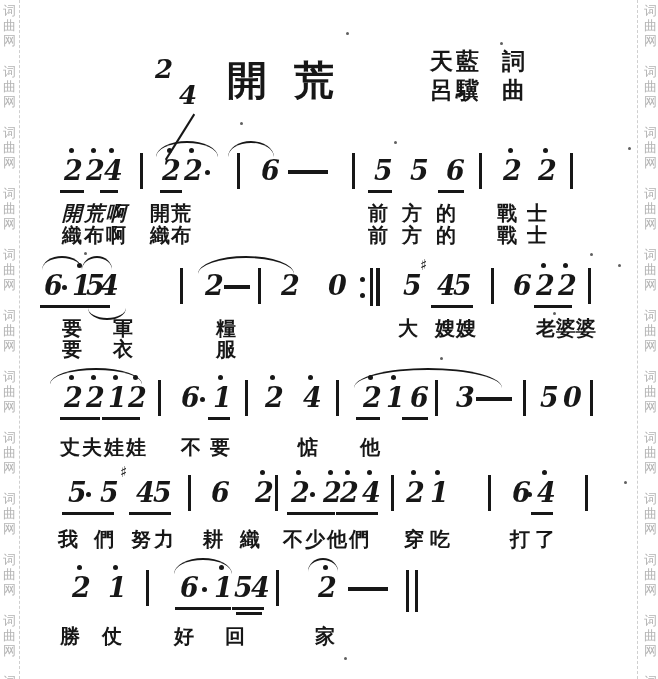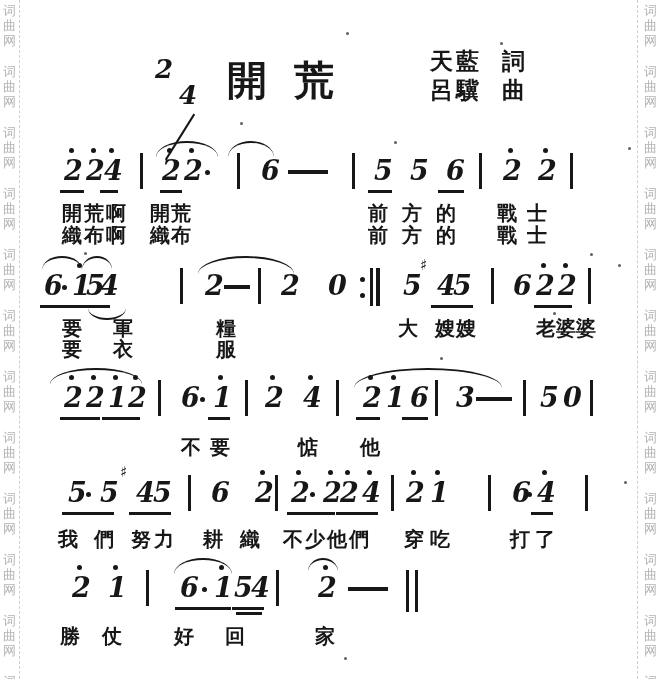--- a/index.html
+++ b/index.html
@@ -163,21 +163,21 @@
     <div class="note" style="left: 538px; top: 157px;">2</div>
     <div class="odot" style="left: 543px; top: 148px;"></div>
     <div class="bar" style="left: 570px; top: 153px;"></div>
     <div class="beam" style="left: 60px; top: 190px; width: 24px;"></div>
     <div class="beam" style="left: 100px; top: 190px; width: 18px;"></div>
     <div class="beam" style="left: 160px; top: 190px; width: 22px;"></div>
     <div class="beam" style="left: 368px; top: 190px; width: 24px;"></div>
     <div class="beam" style="left: 438px; top: 190px; width: 26px;"></div>
     <div class="arc" style="left: 156px; top: 141px; width: 62px; height: 14px;"></div>
     <div class="arc" style="left: 228px; top: 141px; width: 46px; height: 14px;"></div>
-    <div class="lyr" style="left: 62px; top: 202px; letter-spacing: 2px;">開荒啊</div>
+    <div class="lyr" style="left: 62px; top: 202px; letter-spacing: 2px; font-style: italic;">開荒啊</div>
     <div class="lyr" style="left: 150px; top: 202px; letter-spacing: 1px;">開荒</div>
     <div class="lyr" style="left: 368px; top: 202px; letter-spacing: 14px;">前方的</div>
     <div class="lyr" style="left: 497px; top: 202px; letter-spacing: 10px;">戰士</div>
     <div class="lyr" style="left: 62px; top: 224px; letter-spacing: 2px;">織布啊</div>
     <div class="lyr" style="left: 150px; top: 224px; letter-spacing: 1px;">織布</div>
     <div class="lyr" style="left: 368px; top: 224px; letter-spacing: 14px;">前方的</div>
     <div class="lyr" style="left: 497px; top: 224px; letter-spacing: 10px;">戰士</div>
     <div class="note" style="left: 44px; top: 272px;">6</div>
     <div class="adot" style="left: 62px; top: 285px;"></div>
     <div class="note" style="left: 72px; top: 272px;">1</div>
@@ -253,20 +253,21 @@
     <div class="note" style="left: 540px; top: 384px;">5</div>
     <div class="note" style="left: 563px; top: 384px;">0</div>
     <div class="bar" style="left: 590px; top: 380px;"></div>
     <div class="beam" style="left: 60px; top: 417px; width: 40px;"></div>
     <div class="beam" style="left: 102px; top: 417px; width: 38px;"></div>
     <div class="beam" style="left: 208px; top: 417px; width: 22px;"></div>
     <div class="beam" style="left: 356px; top: 417px; width: 24px;"></div>
     <div class="beam" style="left: 402px; top: 417px; width: 26px;"></div>
     <div class="arc" style="left: 50px; top: 368px; width: 92px; height: 14px;"></div>
     <div class="arc" style="left: 354px; top: 368px; width: 148px; height: 18px;"></div>
+    <div class="lyr" style="left: 60px; top: 436px; letter-spacing: 2px;">丈夫娃娃</div>
     <div class="lyr" style="left: 181px; top: 436px; letter-spacing: 2px;">不</div>
     <div class="lyr" style="left: 210px; top: 436px; letter-spacing: 2px;">要</div>
     <div class="lyr" style="left: 298px; top: 436px; letter-spacing: 2px;">惦</div>
     <div class="lyr" style="left: 360px; top: 436px; letter-spacing: 2px;">他</div>
     <div class="note" style="left: 68px; top: 479px;">5</div>
     <div class="adot" style="left: 86px; top: 492px;"></div>
     <div class="note" style="left: 100px; top: 479px;">5</div>
     <div class="sharp" style="left: 120px; top: 465px;">♯</div>
     <div class="note" style="left: 136px; top: 479px;">4</div>
     <div class="note" style="left: 153px; top: 479px;">5</div>

